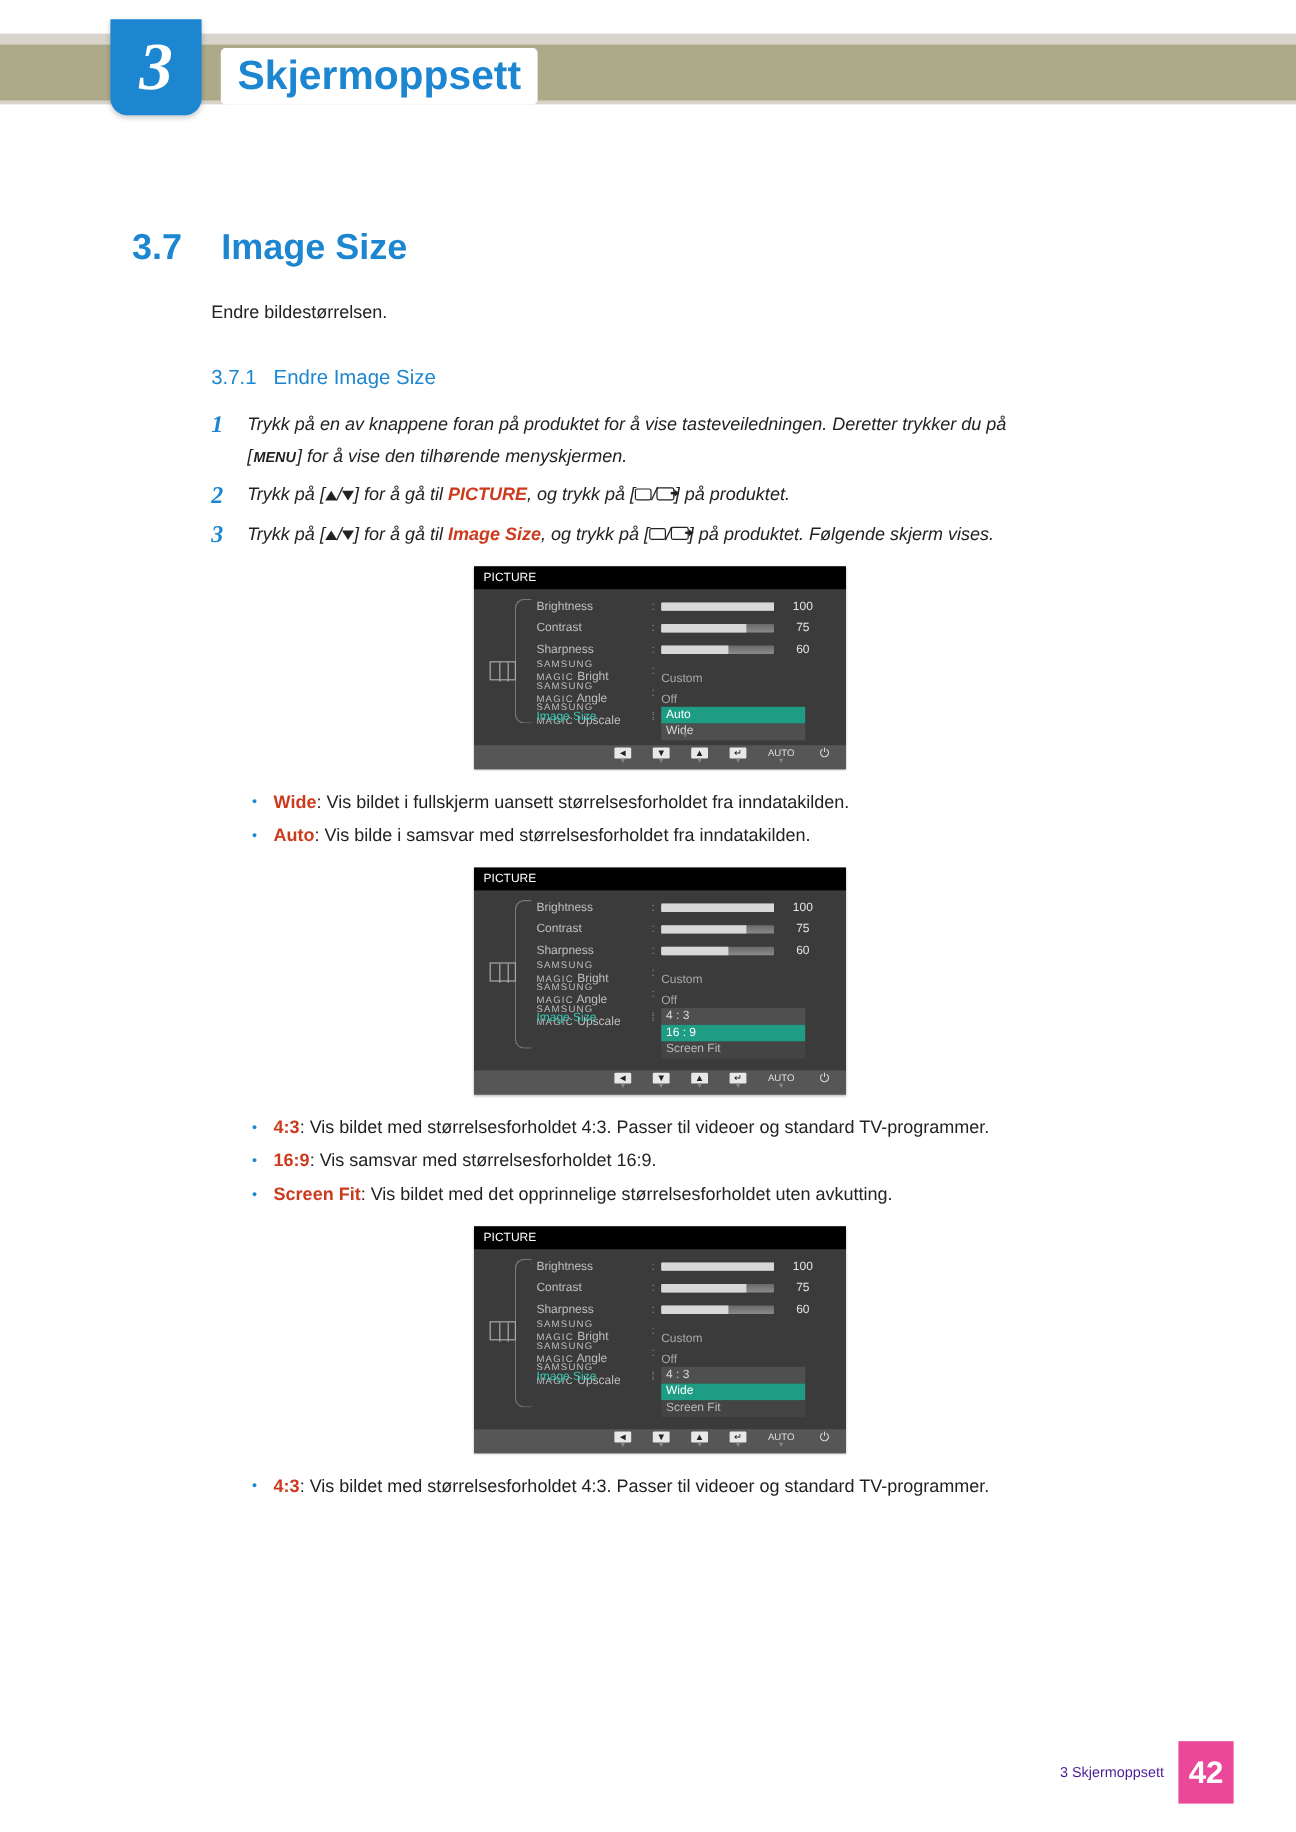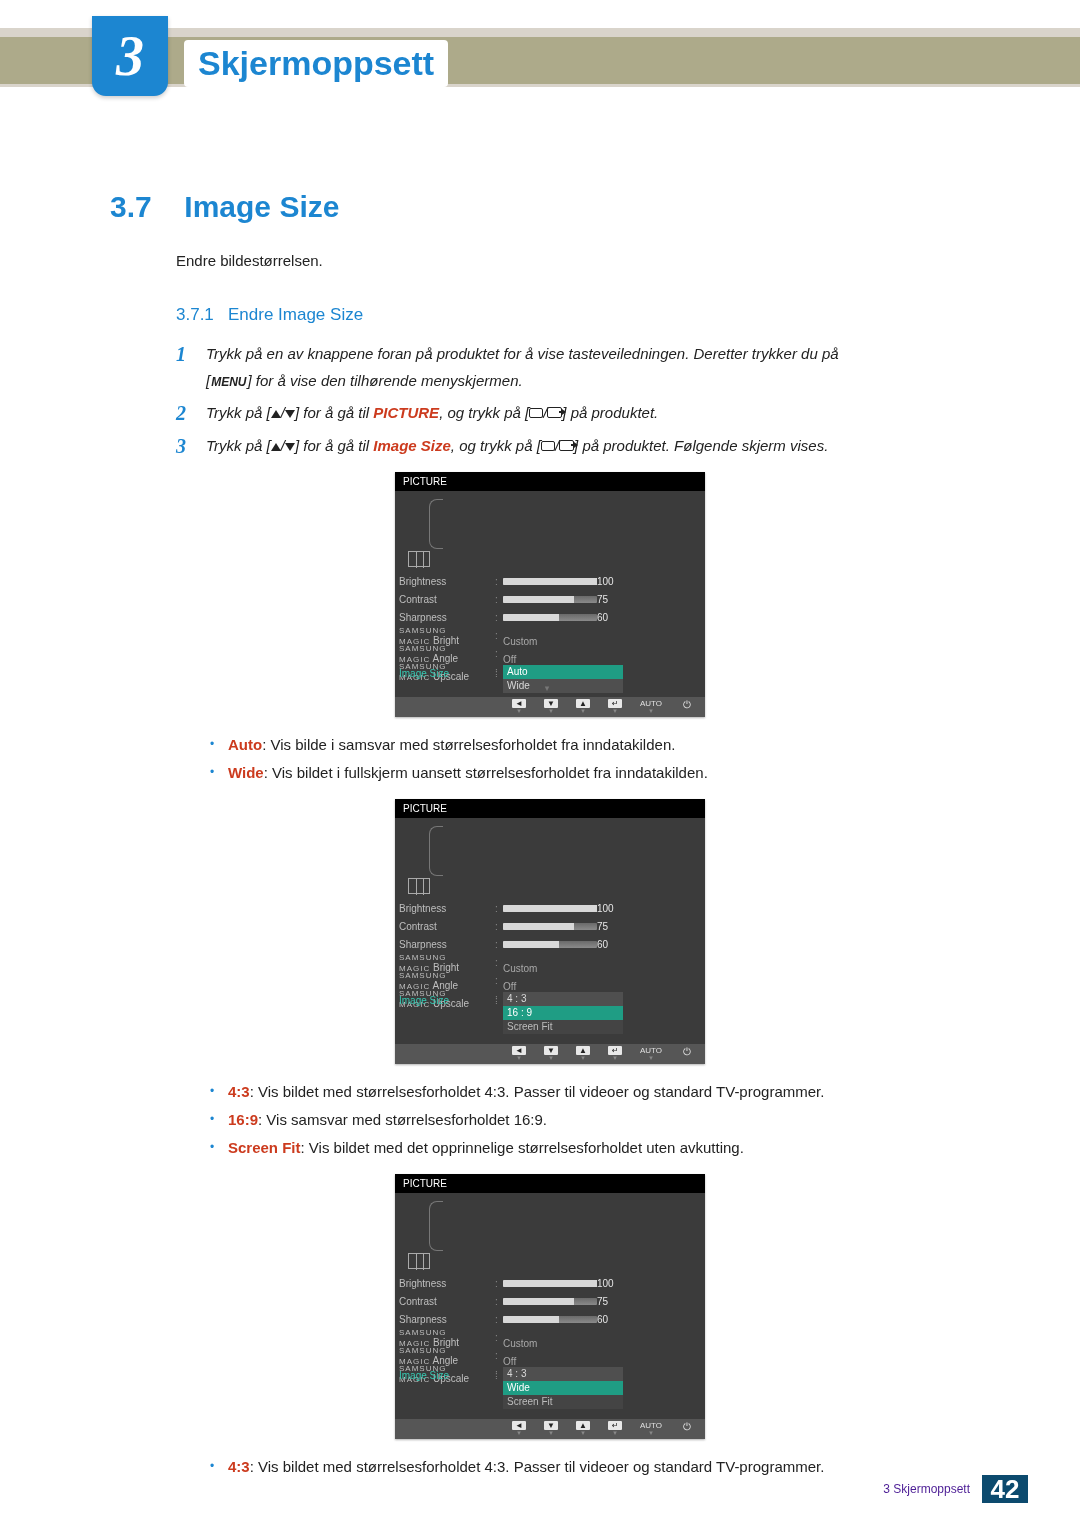--- a/index.html
+++ b/index.html
@@ -46,37 +46,37 @@
   .rect-icon { display: inline-block; width: 14px; height: 10px; border: 1.5px solid #222; border-radius: 2px; position: relative; }
   .source-icon { display: inline-block; width: 15px; height: 11px; border: 1.5px solid #222; border-radius: 2px; position: relative; }
   .source-icon::after { content: ""; position: absolute; right: -3px; top: 3px; width: 5px; height: 1.5px; background: #222; }
   .source-icon::before { content: ""; position: absolute; right: -5px; top: 1px; width: 0; height: 0; border-top: 3px solid transparent; border-bottom: 3px solid transparent; border-left: 4px solid #222; }
 
   .osd {
     width: 310px; margin: 14px auto 16px auto; background: #3b3b3b; color: #bfbfbf;
     font-size: 10px; font-family: Arial, sans-serif; box-shadow: 0 1px 2px rgba(0,0,0,.3);
   }
   .osd-header { background: #000; color: #fff; padding: 4px 8px; font-size: 10px; }
-  .osd-body { display: flex; flex-direction: column; }
+  .osd-body { display: flex; }
   .osd-left { width: 48px; position: relative; }
   .osd-left-icon {
     width: 22px; height: 16px; border: 1px solid #aaa; margin: 60px auto 0 auto; position: relative;
   }
   .osd-left-icon::before, .osd-left-icon::after { content: ""; position: absolute; background: #aaa; width: 1px; height: 16px; }
   .osd-left-icon::before { left: 7px; } .osd-left-icon::after { left: 14px; }
   .osd-bracket { position: absolute; top: 8px; left: 34px; bottom: 18px; width: 14px; border-left: 1px solid #777; border-top: 1px solid #777; border-bottom: 1px solid #777; border-radius: 8px 0 0 8px; }
   .osd-rows { flex: 1; padding: 6px 10px 4px 4px; }
   .osd-row { display: flex; align-items: center; height: 16px; margin-bottom: 2px; }
   .osd-row .label { width: 96px; white-space: nowrap; }
   .osd-row .colon { width: 8px; color: #888; }
   .osd-row .valtext { color: #a8a8a8; margin-top: 12px; }
   .osd-row .label.active { color: #37c8b2; }
   .slider-track { width: 94px; height: 7px; background: linear-gradient(#6a6a6a,#8a8a8a); border-radius: 1px; position: relative; }
   .slider-fill { position: absolute; top: 0; left: 0; height: 7px; background: #d8d8d8; border-radius: 1px 0 0 1px; }
-  .slider-num { width: 48px; text-align: left; color: #e6e6e6; font-size: 10px; }
+  .slider-num { width: 48px; text-align: center; color: #e6e6e6; font-size: 10px; }
   .magic { font-size: 8px; letter-spacing: 1px; }
   .osd-dropdown { margin-left: 104px; width: 120px; }
   .osd-drop-row { height: 14px; padding: 0 4px; line-height: 14px; font-size: 10px; }
   .drop-teal { background: #1f9d84; color: #fff; }
   .drop-dark { background: #4f4f4f; color: #d8d8d8; }
   .drop-darker { background: #444; color: #bcbcbc; }
   .osd-arrow { text-align: center; color: #777; height: 10px; font-size: 9px; }
   .osd-footer {
     background: #565656; height: 20px; display: flex; justify-content: flex-end; align-items: flex-start;
     padding: 2px 8px 0 8px; gap: 12px; position: relative;
@@ -89,21 +89,21 @@
 
   .bullets { margin: 6px 0 14px 100px; }
   .bullets li { list-style: none; position: relative; font-size: 15px; line-height: 1.6; padding-left: 18px; margin-bottom: 4px; }
   .bullets li::before { content: "•"; color: #1c86d1; position: absolute; left: 0; font-size: 12px; top: 2px; }
   .bullets .bolded { color: #cc3b1e; font-weight: bold; }
 
   .footer {
     position: absolute; bottom: 24px; right: 52px; display: flex; align-items: center; gap: 12px;
   }
   .footer .ftext { font-size: 12px; color: #4c1d95; font-weight: normal; }
-  .footer .pagebox { background: #0c4a6e; color: #fff; font-weight: bold; font-size: 26px; width: 46px; height: 28px; display: flex; align-items: center; justify-content: center; }
+  .footer .pagebox { background: #ec4899; color: #fff; font-weight: bold; font-size: 26px; width: 46px; height: 52px; display: flex; align-items: center; justify-content: center; }
 </style>
 </head>
 <body>
 
 <div class="top-stripes">
   <div class="stripe-gray"></div>
   <div class="stripe-tan"></div>
   <div class="stripe-gray2"></div>
 </div>
 
@@ -229,22 +229,22 @@
           <span class="foot-auto">AUTO</span>
           <span class="foot-tri">▾</span>
         </div>
       <div class="osd-foot-item">
           <span class="foot-power">⏻</span>
         </div>
     </div>
   </div>
 
   <ul class="bullets">
+    <li><span class="bolded">Wide</span><span>: Vis bildet i fullskjerm uansett størrelsesforholdet fra inndatakilden.</span></li>
     <li><span class="bolded">Auto</span><span>: Vis bilde i samsvar med størrelsesforholdet fra inndatakilden.</span></li>
-    <li><span class="bolded">Wide</span><span>: Vis bildet i fullskjerm uansett størrelsesforholdet fra inndatakilden.</span></li>
   </ul>
 
   <div class="osd">
     <div class="osd-header">PICTURE</div>
     <div class="osd-body">
       <div class="osd-left">
           <div class="osd-bracket"></div>
           <div class="osd-left-icon"></div>
         </div>
       <div class="osd-rows">

